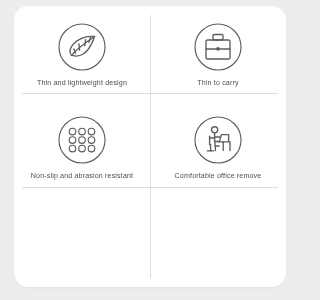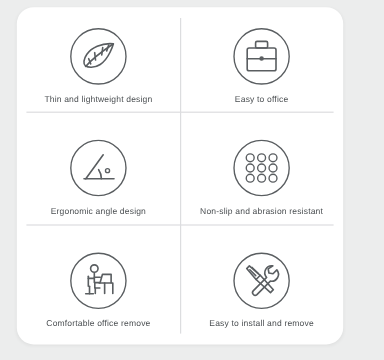--- a/index.html
+++ b/index.html
@@ -111,35 +111,23 @@
     <div class="cell">
       <span class="icon-wrap">
         <svg viewBox="0 0 48 48" width="48" height="48">
           <circle class="ring" cx="24" cy="24" r="23"></circle>
           <rect class="st" x="19" y="11.5" width="10" height="5.5" rx="1.2"></rect>
           <rect class="st" x="12" y="17" width="24" height="19" rx="1.6"></rect>
           <line class="st" x1="12" y1="26" x2="36" y2="26"></line>
           <circle class="dot" cx="24" cy="25.8" r="1.9"></circle>
         </svg>
       </span>
-      <div class="caption">Easy to office</div>
+      <div class="caption">Thin to carry</div>
     </div>
 
-    <div class="cell">
-      <span class="icon-wrap">
-        <svg viewBox="0 0 48 48" width="48" height="48">
-          <circle class="ring" cx="24" cy="24" r="23"></circle>
-          <line class="st" x1="12" y1="33" x2="37" y2="33"></line>
-          <line class="st" x1="13.5" y1="33" x2="28" y2="13"></line>
-          <path class="st" d="M26.5 33 A13 13 0 0 0 24.2 25.4"></path>
-          <circle class="ring" cx="31.6" cy="26.2" r="1.7" stroke-width="1.2"></circle>
-        </svg>
-      </span>
-      <div class="caption">Ergonomic angle design</div>
-    </div>
 
     <div class="cell">
       <span class="icon-wrap">
         <svg viewBox="0 0 48 48" width="48" height="48">
           <circle class="ring" cx="24" cy="24" r="23"></circle>
           <g class="ring" stroke-width="1.3">
             <circle cx="14.5" cy="15.5" r="3.3"></circle>
             <circle cx="24" cy="15.5" r="3.3"></circle>
             <circle cx="33.5" cy="15.5" r="3.3"></circle>
             <circle cx="14.5" cy="24" r="3.3"></circle>
@@ -168,35 +156,20 @@
           <path class="st" d="M21 25.5 L21 30 L25.2 30"></path>
           <path class="st" d="M21.4 30 L21.4 34.5"></path>
           <path class="st" d="M24.6 25.8 L36 25.8 L36 34.6"></path>
           <path class="st" d="M25.4 25.6 L27.4 18.6 L34.6 18.6 L34.6 25.6"></path>
           <path class="st" d="M29.2 25.8 L29.2 34.6"></path>
         </svg>
       </span>
       <div class="caption">Comfortable office remove</div>
     </div>
 
-    <div class="cell">
-      <span class="icon-wrap">
-        <svg viewBox="0 0 48 48" width="48" height="48">
-          <circle class="ring" cx="24" cy="24" r="23"></circle>
-
-          <path class="st" d="M13.8 11.6 L11.6 13.8 L19.4 22.9 L22.9 19.4 Z"></path>
-          <line class="st" x1="14.2" y1="14.8" x2="19.1" y2="19.7"></line>
-          <line class="st" x1="16.1" y1="12.9" x2="21" y2="17.8"></line>
-          <path class="st" d="M22.9 19.4 L33.8 31.4 L31.4 33.8 L19.4 22.9"></path>
-
-          <path class="st" d="M33.4 11.6 a5.8 5.8 0 0 0 -5.2 9.6 L17 32.4 a2.2 2.2 0 0 0 3.1 3.1 L31.3 24.3 a5.8 5.8 0 0 0 5.4 -9.4 l-3.2 3.2 l-3.4 -0.6 l-0.6 -3.4 z"></path>
-        </svg>
-      </span>
-      <div class="caption">Easy to install and remove</div>
-    </div>
 
   </div>
 
   <div class="vline"></div>
   <div class="hline r1"></div>
   <div class="hline r2"></div>
 
 </div>
 
 </body></html>

